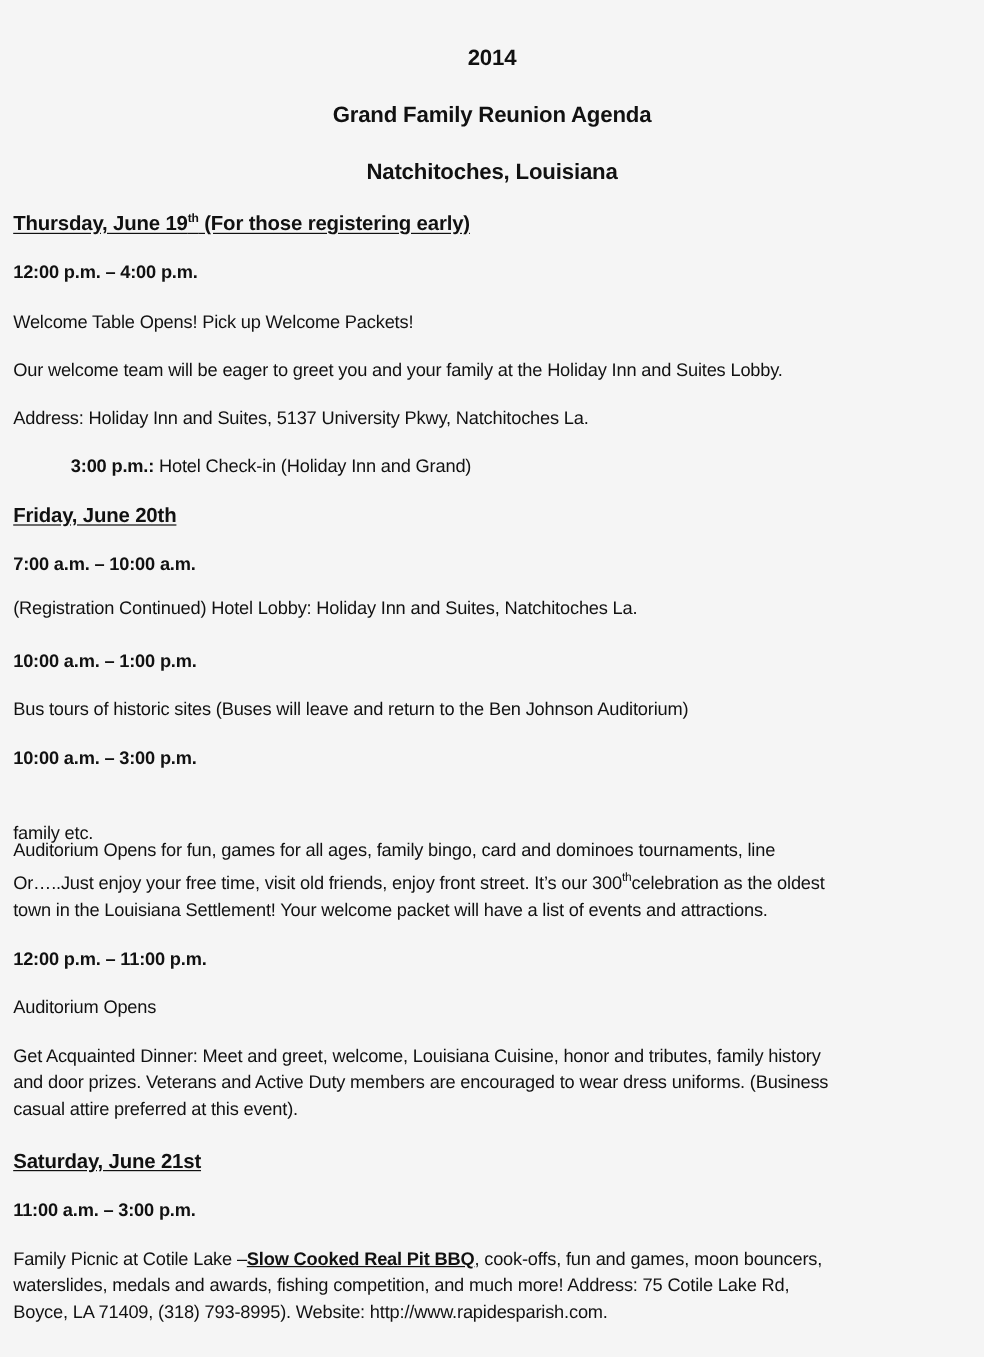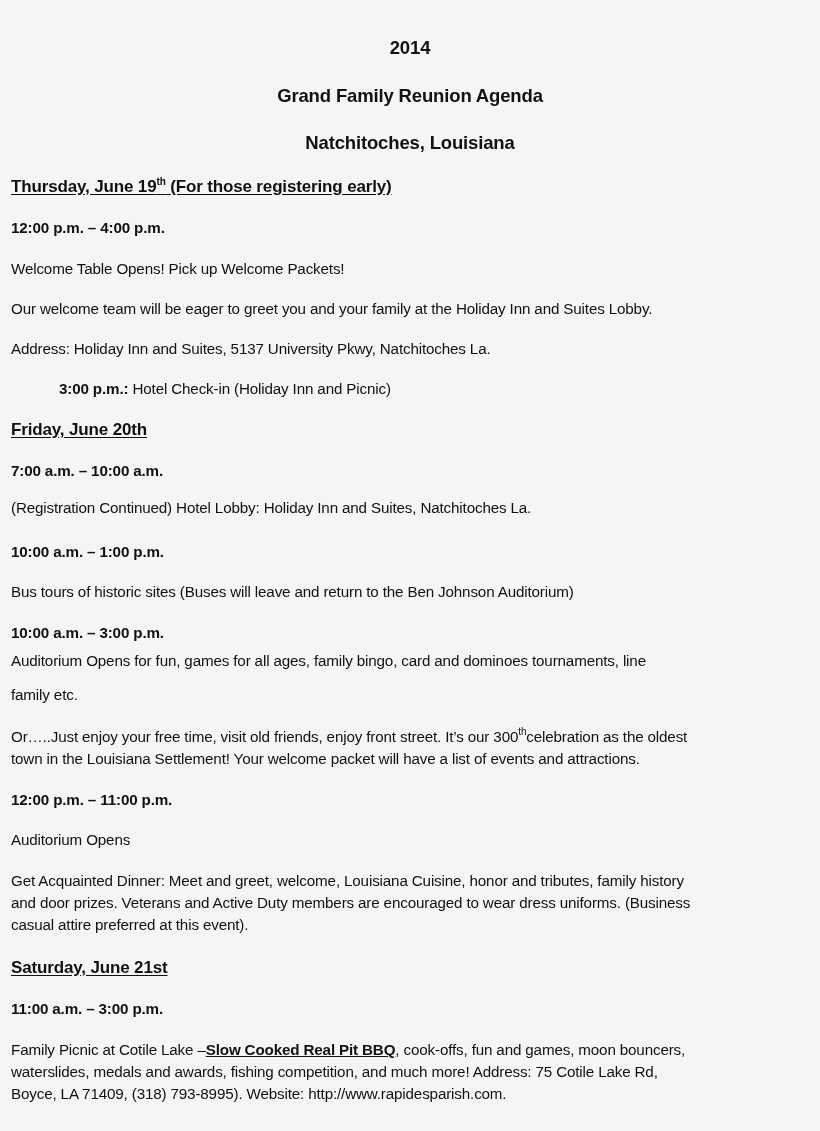--- a/index.html
+++ b/index.html
@@ -34,29 +34,29 @@
 
   <div class="line center title" style="top:36px">2014</div>
   <div class="line center title" style="top:84px">Grand Family Reunion Agenda</div>
   <div class="line center title" style="top:131px">Natchitoches, Louisiana</div>
 
   <div class="line day" style="top:176px"><span>Thursday, June 19</span><sup>th</sup><span> (For those registering early)</span></div>
   <div class="line time" style="top:217px">12:00 p.m. – 4:00 p.m.</div>
   <div class="line" style="top:258px">Welcome Table Opens!  Pick up Welcome Packets!</div>
   <div class="line" style="top:298px">Our welcome team will be eager to greet you and your family at the Holiday Inn and Suites Lobby.</div>
   <div class="line" style="top:338px">Address:  Holiday Inn and Suites, 5137 University Pkwy, Natchitoches La.</div>
-  <div class="line" style="top:378px"><span class="b">3:00 p.m.:</span><span> Hotel Check-in (Holiday Inn and Picnic)</span></div>
+  <div class="line" style="top:378px"><span class="b">3:00 p.m.:</span><span> Hotel Check-in (Holiday Inn and Grand)</span></div>
 
   <div class="line day" style="top:419px">Friday, June 20th</div>
   <div class="line time" style="top:460px">7:00 a.m. – 10:00 a.m.</div>
   <div class="line" style="top:497px">(Registration Continued) Hotel Lobby:  Holiday Inn and Suites, Natchitoches La.</div>
   <div class="line time" style="top:541px">10:00 a.m.  – 1:00 p.m.</div>
   <div class="line" style="top:581px">Bus tours of historic sites (Buses will leave and return to the Ben Johnson Auditorium)</div>
   <div class="line time" style="top:622px">10:00 a.m. – 3:00 p.m.</div>
-  <div class="line" style="top:650px">Auditorium Opens for fun, games for all ages, family bingo, card and dominoes tournaments, line</div>
+  <div class="line" style="top:698px">Auditorium Opens for fun, games for all ages, family bingo, card and dominoes tournaments, line</div>
   <div class="line" style="top:684px">family etc.</div>
   <div class="line" style="top:726px"><span>Or…..Just enjoy your free time, visit old friends, enjoy front street. It’s our 300</span><sup>th</sup><span>celebration as the oldest</span></div>
   <div class="line" style="top:748px">town in the Louisiana Settlement! Your welcome packet will have a list of events and attractions.</div>
   <div class="line time" style="top:789px">12:00 p.m. – 11:00 p.m.</div>
   <div class="line" style="top:829px">Auditorium Opens</div>
   <div class="line" style="top:870px">Get Acquainted Dinner:  Meet and greet, welcome, Louisiana Cuisine, honor and tributes, family history</div>
   <div class="line" style="top:892px">and door prizes.  Veterans and Active Duty members are encouraged to wear dress uniforms.   (Business</div>
   <div class="line" style="top:914px">casual attire preferred at this event).</div>
 
   <div class="line day" style="top:957px">Saturday, June 21st</div>

